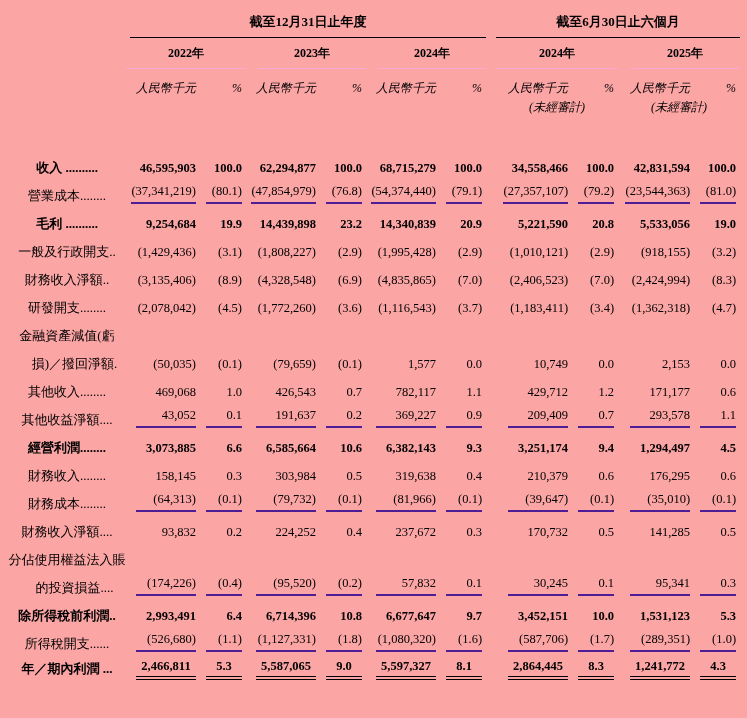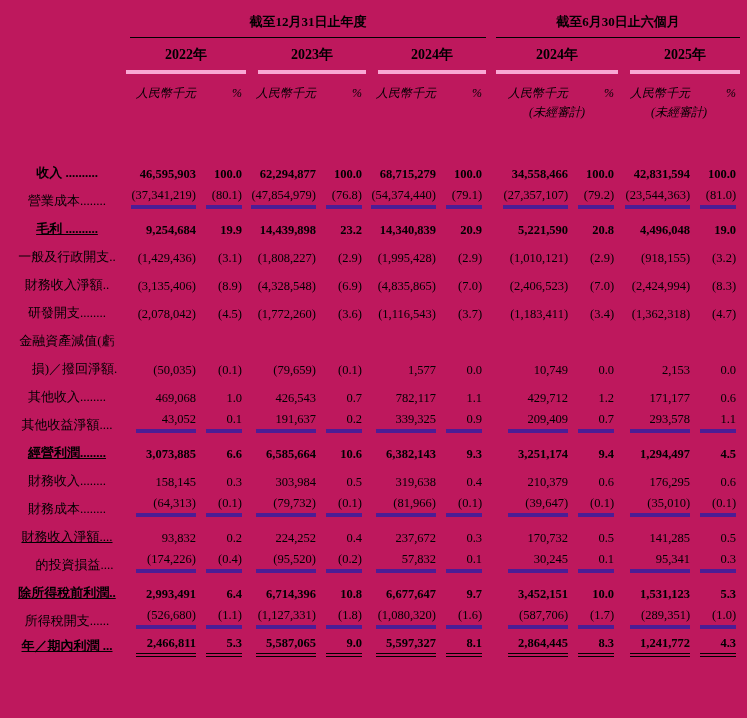--- a/index.html
+++ b/index.html
@@ -1,52 +1,52 @@
 <!DOCTYPE html>
 <html><head>
 <meta charset="utf-8">
 <style>
   * { box-sizing: border-box; }
   html, body { margin: 0; padding: 0; background: #ffffff; }
   .page {
     width: 747px; height: 718px;
     padding: 8px 7px 4px 8px;
     font-family: "Liberation Serif", "DejaVu Serif", serif;
-    color: #000; overflow: hidden; background: #be185d;
+    color: #000; overflow: hidden; background: #fca5a5;
   }
   table { border-collapse: collapse; table-layout: fixed; width: 732px; }
   td { padding: 0; vertical-align: bottom; font-size: 12.5px; line-height: 1.15; }
 
   
   .lbl { font-size: 13px; text-align: center; white-space: nowrap; overflow: visible; }
   .lbl.indent { padding-left: 15px; }
   tr.bold td { font-weight: bold; }
 
   
   .amt, .pct { text-align: right; white-space: nowrap; }
   .amt { padding-right: 2px; }
   .pct { padding-right: 4px; }
   .v { display: inline-block; text-align: right; }
   .amt .v { min-width: 60px; }
   .pct .v { min-width: 36px; }
-  .u1 { border-bottom: 4px solid #4c1d95; padding-bottom: 3px; }
-  .u2 { border-bottom: 1px solid #000; padding-bottom: 3px; position: relative; }
+  .u1 { border-bottom: 2px solid #4c1d95; padding-bottom: 3px; }
+  .u2 { border-bottom: 1px solid #000; padding-bottom: 3px; position: relative; text-align: center; }
   .u2::after { content: ""; position: absolute; left: 0; right: 0; bottom: -4px; border-bottom: 1px solid #000; }
 
   tbody td { height: 28px; }
-  tr.after-rule td { padding-top: 7px; text-decoration: underline; }
+  tr.after-rule td { padding-top: 7px; }
   tr.last-row td { padding-bottom: 8px; }
 
   
   thead td { vertical-align: bottom; }
   .grp { border-bottom: 1px solid #000; text-align: center; font-weight: bold;
          font-size: 13px; padding-bottom: 7px; margin-left: 4px; }
   .r-grp td { height: 30px; }
-  .yr { border-bottom: 4px solid #f9a8d4; text-align: center; font-weight: bold;
-        font-size: 14px; padding: 9px 0 7px; }
+  .yr { border-bottom: 1px solid #f9a8d4; text-align: center; font-weight: bold;
+        font-size: 12px; padding: 9px 0 7px; }
   .yr.ml { margin-left: 12px; }
   .r-unit td { height: 27px; }
   .unit { font-style: italic; font-size: 12px; }
   .r-note td { padding: 5px 0 33px; height: 18px; }
   .note { font-style: italic; font-size: 12px; text-align: center; }
 </style>
 </head>
 <body>
 
 <div class="page">
@@ -154,21 +154,21 @@
           <td class="lbl">毛利 ..........</td>
           <td class="amt"><div class="v">9,254,684</div></td>
           <td class="pct"><div class="v">19.9</div></td>
           <td class="amt"><div class="v">14,439,898</div></td>
           <td class="pct"><div class="v">23.2</div></td>
           <td class="amt"><div class="v">14,340,839</div></td>
           <td class="pct"><div class="v">20.9</div></td>
           <td></td>
           <td class="amt"><div class="v">5,221,590</div></td>
           <td class="pct"><div class="v">20.8</div></td>
-          <td class="amt"><div class="v">4,496,048</div></td>
+          <td class="amt"><div class="v">5,533,056</div></td>
           <td class="pct"><div class="v">19.0</div></td>
         </tr>
         <tr>
           <td class="lbl">一般及行政開支..</td>
           <td class="amt"><div class="v">(1,429,436)</div></td>
           <td class="pct"><div class="v">(3.1)</div></td>
           <td class="amt"><div class="v">(1,808,227)</div></td>
           <td class="pct"><div class="v">(2.9)</div></td>
           <td class="amt"><div class="v">(1,995,428)</div></td>
           <td class="pct"><div class="v">(2.9)</div></td>
@@ -247,21 +247,21 @@
           <td class="pct"><div class="v">1.2</div></td>
           <td class="amt"><div class="v">171,177</div></td>
           <td class="pct"><div class="v">0.6</div></td>
         </tr>
         <tr>
           <td class="lbl">其他收益淨額....</td>
           <td class="amt"><div class="v u1">43,052</div></td>
           <td class="pct"><div class="v u1">0.1</div></td>
           <td class="amt"><div class="v u1">191,637</div></td>
           <td class="pct"><div class="v u1">0.2</div></td>
-          <td class="amt"><div class="v u1">339,325</div></td>
+          <td class="amt"><div class="v u1">369,227</div></td>
           <td class="pct"><div class="v u1">0.9</div></td>
           <td></td>
           <td class="amt"><div class="v u1">209,409</div></td>
           <td class="pct"><div class="v u1">0.7</div></td>
           <td class="amt"><div class="v u1">293,578</div></td>
           <td class="pct"><div class="v u1">1.1</div></td>
         </tr>
         <tr class="bold after-rule">
           <td class="lbl">經營利潤........</td>
           <td class="amt"><div class="v">3,073,885</div></td>
@@ -312,20 +312,34 @@
           <td class="pct"><div class="v">0.4</div></td>
           <td class="amt"><div class="v">237,672</div></td>
           <td class="pct"><div class="v">0.3</div></td>
           <td></td>
           <td class="amt"><div class="v">170,732</div></td>
           <td class="pct"><div class="v">0.5</div></td>
           <td class="amt"><div class="v">141,285</div></td>
           <td class="pct"><div class="v">0.5</div></td>
         </tr>
         <tr>
+          <td class="lbl">分佔使用權益法入賬</td>
+          <td class="amt"></td>
+          <td class="pct"></td>
+          <td class="amt"></td>
+          <td class="pct"></td>
+          <td class="amt"></td>
+          <td class="pct"></td>
+          <td></td>
+          <td class="amt"></td>
+          <td class="pct"></td>
+          <td class="amt"></td>
+          <td class="pct"></td>
+        </tr>
+        <tr>
           <td class="lbl indent">的投資損益....</td>
           <td class="amt"><div class="v u1">(174,226)</div></td>
           <td class="pct"><div class="v u1">(0.4)</div></td>
           <td class="amt"><div class="v u1">(95,520)</div></td>
           <td class="pct"><div class="v u1">(0.2)</div></td>
           <td class="amt"><div class="v u1">57,832</div></td>
           <td class="pct"><div class="v u1">0.1</div></td>
           <td></td>
           <td class="amt"><div class="v u1">30,245</div></td>
           <td class="pct"><div class="v u1">0.1</div></td>

